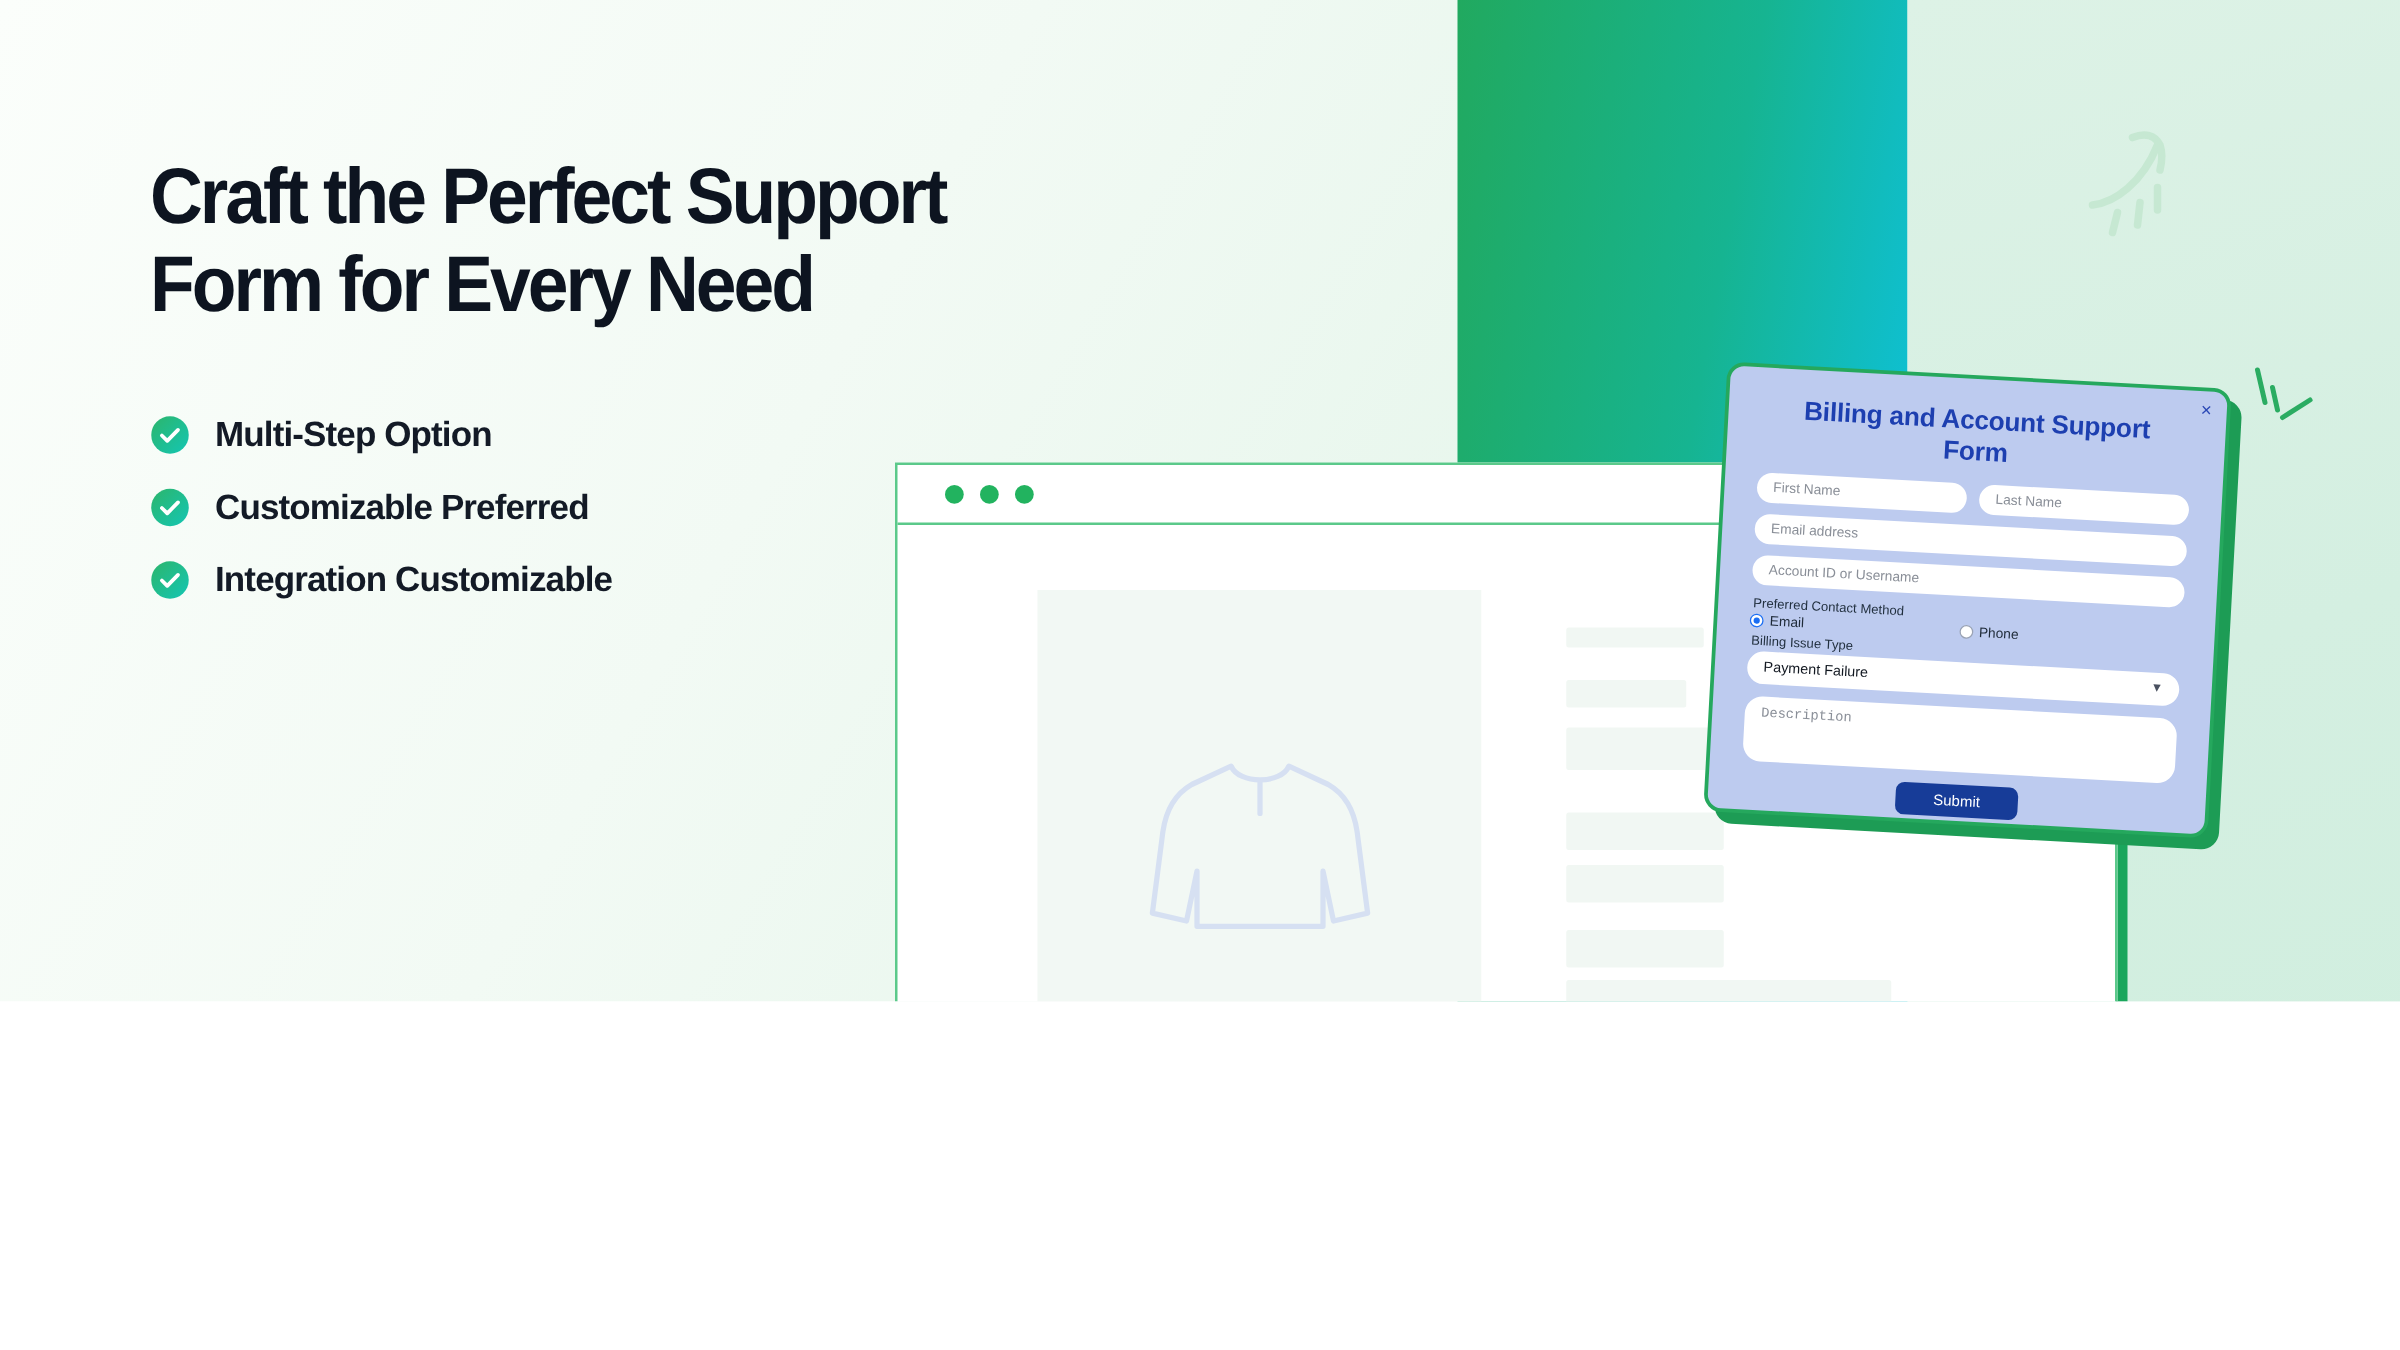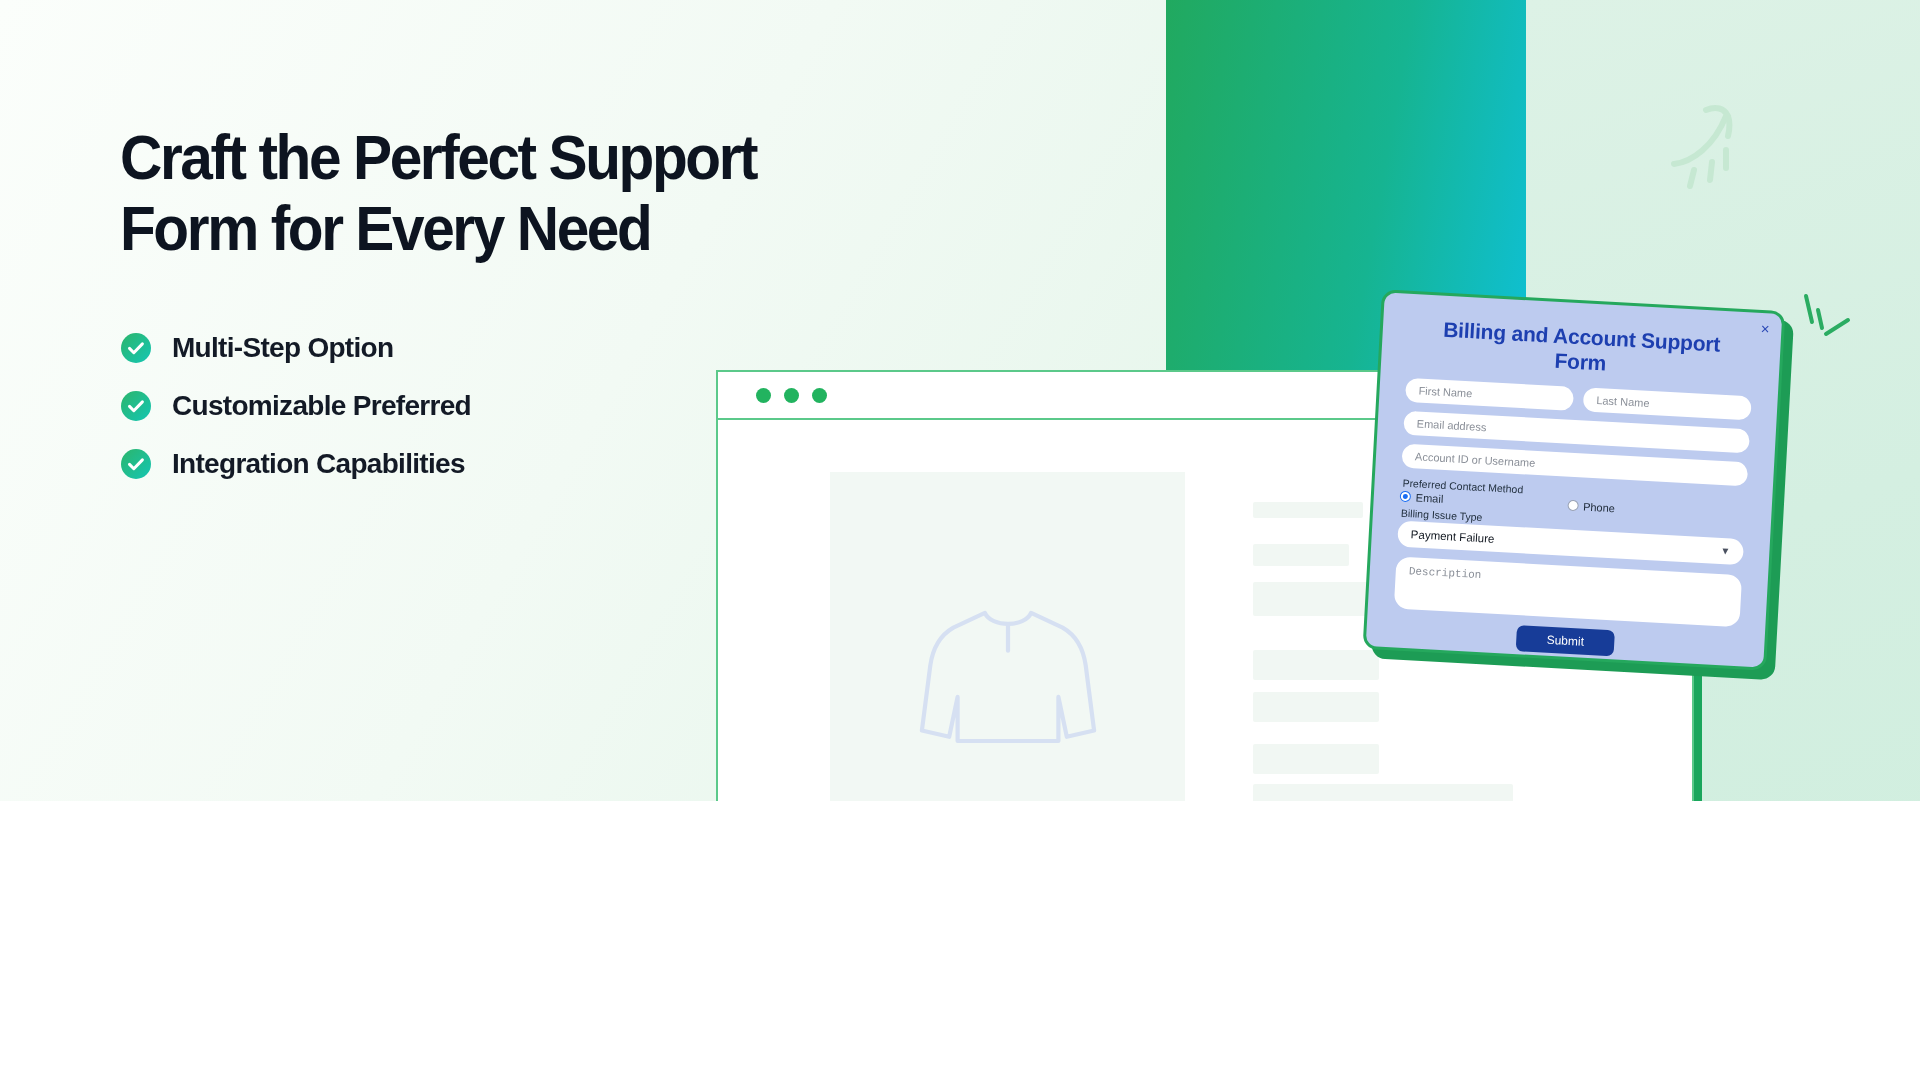--- a/index.html
+++ b/index.html
@@ -231,21 +231,21 @@
         <path d="M9.5 16.4l4.3 4.3 8.6-8.8" stroke="#fff" stroke-width="3" fill="none" stroke-linecap="round" stroke-linejoin="round"></path>
       </svg>
       <span class="feature-label">Customizable Preferred</span>
     </div>
 
     <div class="feature-row">
       <svg class="check-icon" viewBox="0 0 32 32">
         <circle cx="16" cy="16" r="15" fill="url(#cg1)"></circle>
         <path d="M9.5 16.4l4.3 4.3 8.6-8.8" stroke="#fff" stroke-width="3" fill="none" stroke-linecap="round" stroke-linejoin="round"></path>
       </svg>
-      <span class="feature-label">Integration Capabilities</span>
+      <span class="feature-label">Integration Customizable</span>
     </div>
 
   </div>
 
   <div class="logo-wrap">
     <svg class="logo-svg" width="410" height="80" viewBox="0 0 410 80">
       <defs>
         <linearGradient id="lg" x1="0" y1="0" x2="1" y2="0">
           <stop offset="0%" stop-color="#32a862"></stop>
           <stop offset="45%" stop-color="#1cb29a"></stop>

